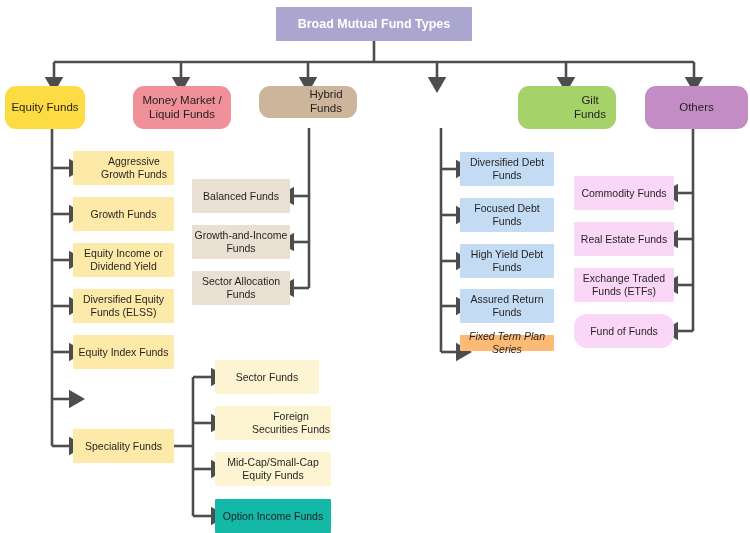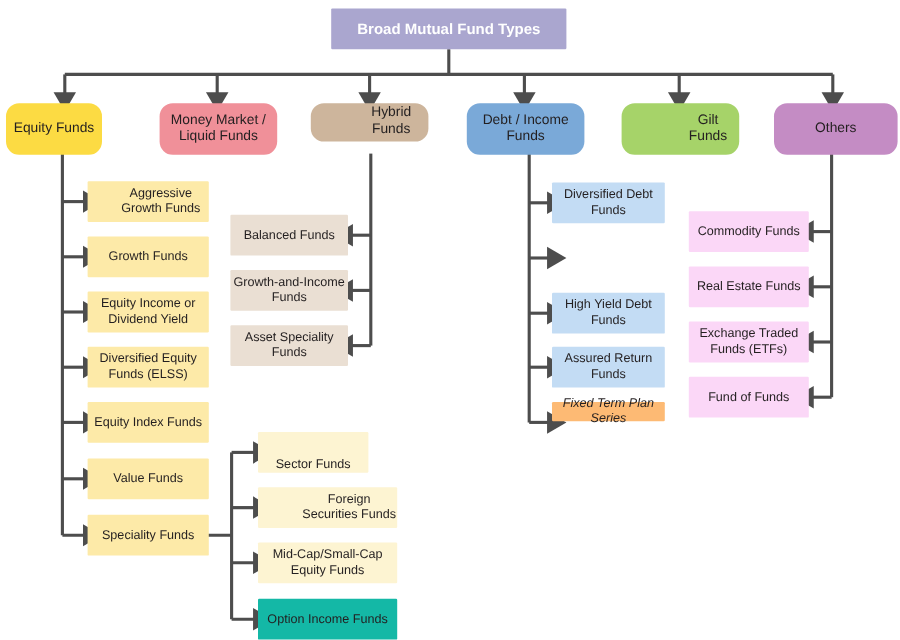--- a/index.html
+++ b/index.html
@@ -101,23 +101,20 @@
   </div>
 
   <div class="node cat" style="left:133px;top:86px;width:98px;height:43px;background:#f09099;">
     <span>Money Market / Liquid Funds</span>
   </div>
 
   <div class="node cat" style="left:259px;top:86px;width:98px;height:32px;background:#cdb59c;padding-left:36px;">
     <span>Hybrid Funds</span>
   </div>
 
-  <div class="node cat" style="left:389px;top:86px;width:98px;height:43px;background:#7aa9d8;">
-    <span>Debt / Income Funds</span>
-  </div>
 
   <div class="node cat" style="left:518px;top:86px;width:98px;height:43px;background:#a6d369;padding-left:46px;">
     <span>Gilt Funds</span>
   </div>
 
   <div class="node cat" style="left:645px;top:86px;width:103px;height:43px;background:#c48cc4;">
     <span>Others</span>
   </div>
 
   <div class="node leaf" style="left:73px;top:151px;width:101px;height:34px;background:#fdeaa8;padding-left:21px;">
@@ -128,69 +125,69 @@
   </div>
   <div class="node leaf" style="left:73px;top:243px;width:101px;height:34px;background:#fdeaa8;">
     <span>Equity Income or Dividend Yield</span>
   </div>
   <div class="node leaf" style="left:73px;top:289px;width:101px;height:34px;background:#fdeaa8;">
     <span>Diversified Equity Funds (ELSS)</span>
   </div>
   <div class="node leaf" style="left:73px;top:335px;width:101px;height:34px;background:#fdeaa8;">
     <span>Equity Index Funds</span>
   </div>
-  <div class="node leaf" style="left:73px;top:382px;width:101px;height:34px;background:#fdeaa8;">
-    <span>Value Funds</span>
-  </div>
   <div class="node leaf" style="left:73px;top:429px;width:101px;height:34px;background:#fdeaa8;">
     <span>Speciality Funds</span>
   </div>
 
-  <div class="node leaf" style="left:215px;top:360px;width:92px;height:34px;background:#fdf4d2;align-items:flex-end;">
+  <div class="node leaf" style="left:215px;top:360px;width:104px;height:34px;background:#fdf4d2;">
     <span>Sector Funds</span>
   </div>
   <div class="node leaf" style="left:215px;top:406px;width:116px;height:34px;background:#fdf4d2;padding-left:36px;">
     <span>Foreign Securities Funds</span>
   </div>
   <div class="node leaf" style="left:215px;top:452px;width:116px;height:34px;background:#fdf4d2;">
     <span>Mid-Cap/Small-Cap Equity Funds</span>
   </div>
   <div class="node leaf" style="left:215px;top:499px;width:116px;height:34px;background:#14b8a6;">
     <span>Option Income Funds</span>
   </div>
 
   <div class="node leaf" style="left:192px;top:179px;width:98px;height:34px;background:#eadfd3;">
     <span>Balanced Funds</span>
   </div>
   <div class="node leaf" style="left:192px;top:225px;width:98px;height:34px;background:#eadfd3;">
     <span>Growth-and-Income Funds</span>
   </div>
   <div class="node leaf" style="left:192px;top:271px;width:98px;height:34px;background:#eadfd3;">
-    <span>Asset Speciality Funds</span>
+    <span>Sector Allocation Funds</span>
   </div>
 
   <div class="node leaf" style="left:460px;top:152px;width:94px;height:34px;background:#c3dcf4;">
     <span>Diversified Debt Funds</span>
+  </div>
+  <div class="node leaf" style="left:460px;top:198px;width:94px;height:34px;background:#c3dcf4;">
+    <span>Focused Debt Funds</span>
   </div>
   <div class="node leaf" style="left:460px;top:244px;width:94px;height:34px;background:#c3dcf4;">
     <span>High Yield Debt Funds</span>
   </div>
   <div class="node leaf" style="left:460px;top:289px;width:94px;height:34px;background:#c3dcf4;">
     <span>Assured Return Funds</span>
   </div>
   <div class="node leaf" style="left:460px;top:335px;width:94px;height:16px;background:#fdba74;font-style:italic;">
     <span>Fixed Term Plan Series</span>
   </div>
 
   <div class="node leaf" style="left:574px;top:176px;width:100px;height:34px;background:#fbd7f7;">
     <span>Commodity Funds</span>
   </div>
   <div class="node leaf" style="left:574px;top:222px;width:100px;height:34px;background:#fbd7f7;">
     <span>Real Estate Funds</span>
   </div>
   <div class="node leaf" style="left:574px;top:268px;width:100px;height:34px;background:#fbd7f7;">
     <span>Exchange Traded Funds (ETFs)</span>
   </div>
-  <div class="node leaf" style="left:574px;top:314px;width:100px;height:34px;background:#fbd7f7;">
+  <div class="node leaf" style="left:574px;top:314px;width:100px;height:34px;background:#fbd7f7;border-radius:13px;">
     <span>Fund of Funds</span>
   </div>
 
 </div>
 
 </body></html>

